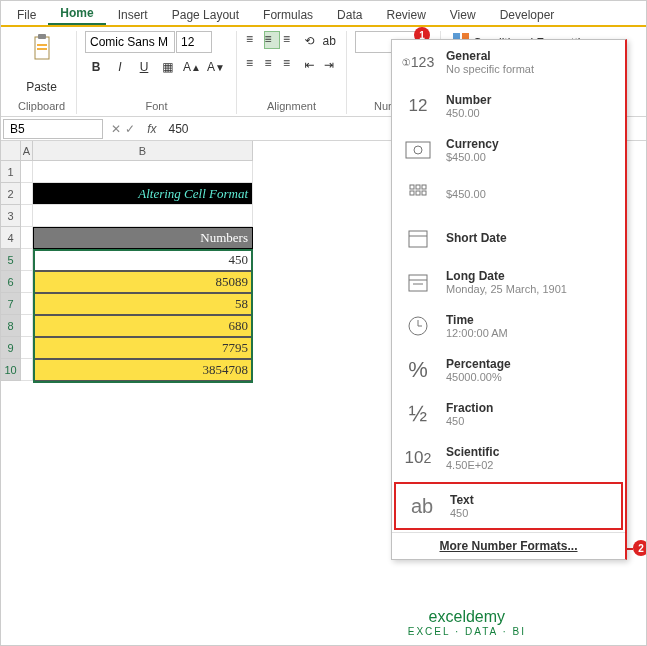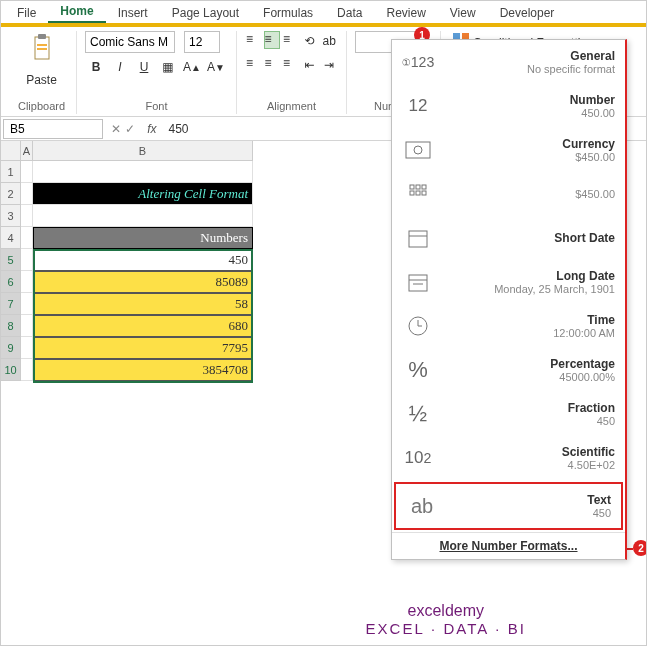--- a/index.html
+++ b/index.html
@@ -1,29 +1,29 @@
 <!DOCTYPE html>
 <html><head>
 <meta charset="utf-8">
 <style>
 * { box-sizing: border-box; margin: 0; padding: 0; font-family: 'Segoe UI', Tahoma, sans-serif; }
 body { width: 647px; height: 646px; background: #fff; font-size: 12px; color: #333; position: relative; overflow: hidden; border: 1px solid #ccc; }
 
 
-.tabs { display: flex; gap: 0; padding: 2px 4px 0; border-bottom: 4px solid #eab308; height: 26px; align-items: flex-end; }
+.tabs { display: flex; gap: 0; padding: 2px 4px 0; border-bottom: 2px solid #eab308; height: 26px; align-items: flex-end; }
 .tab { padding: 4px 12px 3px; cursor: pointer; color: #444; }
 .tab.active { color: #217346; border-bottom: 2px solid #217346; font-weight: 600; }
 
 
 .ribbon { display: flex; border-bottom: 1px solid #d4d4d4; padding: 4px 6px 2px; height: 90px; }
 .ribgroup { border-right: 1px solid #e3e3e3; padding: 0 8px; display: flex; flex-direction: column; justify-content: space-between; }
 .riblabel { text-align: center; font-size: 11px; color: #666; padding-bottom: 2px; }
-.clip { display: flex; flex-direction: column; align-items: center; gap: 8px; }
+.clip { display: flex; flex-direction: column; align-items: center; gap: 15px; }
 .clip-icon { width: 28px; height: 34px; display: flex; align-items: center; justify-content: center; }
-.fontrow { display: flex; gap: 9px; margin-bottom: 4px; }
+.fontrow { display: flex; gap: 1px; margin-bottom: 4px; }
 .fontsel { border: 1px solid #c0c0c0; height: 22px; padding: 1px 4px; font-size: 12px; background: #fff; }
 .fontsel.name { width: 90px; }
 .fontsel.size { width: 36px; }
 .btngrp { display: flex; gap: 2px; }
 .ribbtn { width: 22px; height: 20px; display: flex; align-items: center; justify-content: center; cursor: pointer; }
 .alignrow { display: flex; gap: 2px; }
 .alignbtn { width: 20px; height: 18px; border: 1px solid transparent; }
 .alignbtn.sel { background: #d4e8d4; border-color: #86bf86; }
 .drop-slot { width: 70px; height: 22px; border: 1px solid #c0c0c0; background: #fff; display: flex; align-items: center; justify-content: flex-end; padding-right: 2px; }
 .condfmt { display: flex; align-items: center; gap: 4px; padding: 2px 4px; }
@@ -54,32 +54,32 @@
 .hdr-cell { background: #7a7a7a; color: #fff; font-family: 'Comic Sans MS', cursive; font-size: 14px; justify-content: center; border: 1px solid #000; }
 .data-cell { background: #fde047; border: 1px solid #555; }
 .data-cell.first { background: #fff; }
 .selection-border { position: absolute; border: 2px solid #217346; pointer-events: none; }
 
 
 .dropdown { position: absolute; top: 38px; left: 390px; width: 236px; background: #fff; border: 1px solid #c0c0c0; box-shadow: 2px 2px 6px rgba(0,0,0,0.2); border-right: 2px solid #d22; z-index: 10; }
 .dditem { display: flex; align-items: center; padding: 8px 10px; gap: 12px; cursor: pointer; }
 .dditem.highlight { border: 2px solid #d22; margin: 2px; }
 .ddicon { width: 32px; height: 28px; display: flex; align-items: center; justify-content: center; color: #666; font-size: 17px; }
-.ddtext { flex: 1; text-align: right; }
+.ddtext { flex: 1; }
 .ddtitle { font-size: 12px; font-weight: 600; color: #333; }
 .ddsub { font-size: 11px; color: #888; }
 .ddfoot { text-align: center; padding: 6px; border-top: 1px solid #e0e0e0; font-size: 12px; cursor: pointer; }
 .ddfoot span { text-decoration: underline; font-weight: bold; }
 
 .callout { position: absolute; width: 16px; height: 16px; background: #d22; color: #fff; border-radius: 50%; display: flex; align-items: center; justify-content: center; font-size: 10px; font-weight: bold; }
 .arrow { position: absolute; width: 28px; height: 2px; background: #d22; }
 .arrow::after { content: ''; position: absolute; right: -6px; top: -3px; border: 4px solid transparent; border-left-color: #d22; }
 
-.watermark { position: absolute; bottom: 8px; right: 120px; text-align: center; color: #701a75; font-size: 16px; }
-.wmsub { font-size: 15px; letter-spacing: 2px; }
+.watermark { position: absolute; bottom: 8px; right: 120px; text-align: center; color: #15803d; font-size: 16px; }
+.wmsub { font-size: 10px; letter-spacing: 2px; }
 </style>
 </head>
 <body>
 
 <div class="tabs">
   <div class="tab">File</div>
   <div class="tab active">Home</div>
   <div class="tab">Insert</div>
   <div class="tab">Page Layout</div>
   <div class="tab">Formulas</div>

